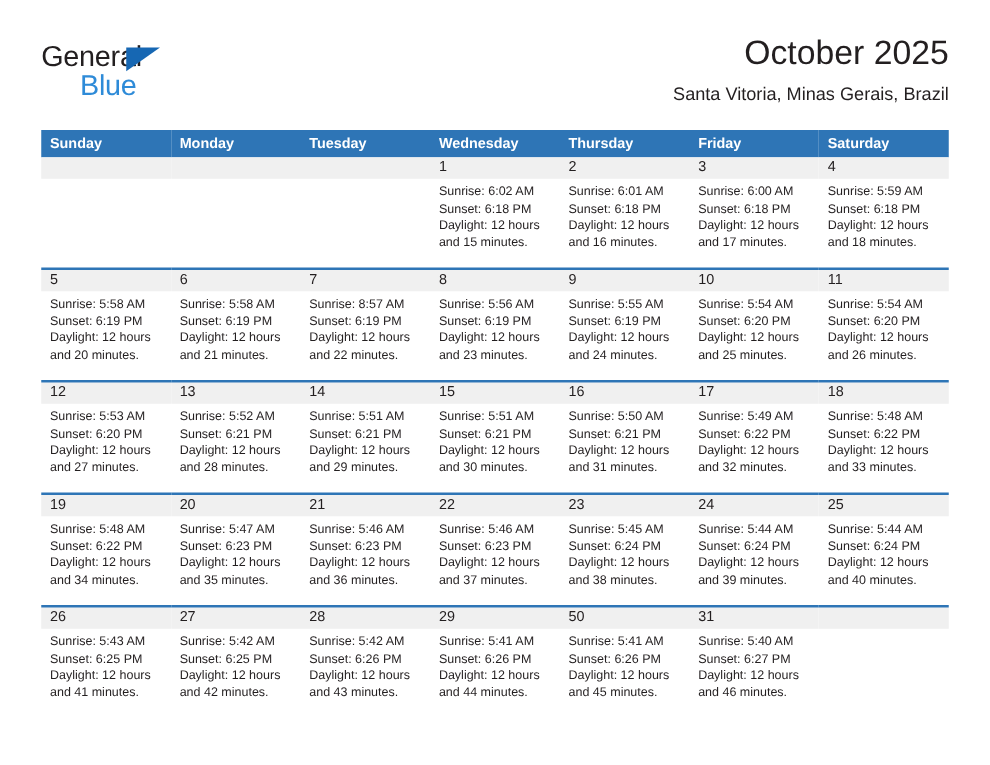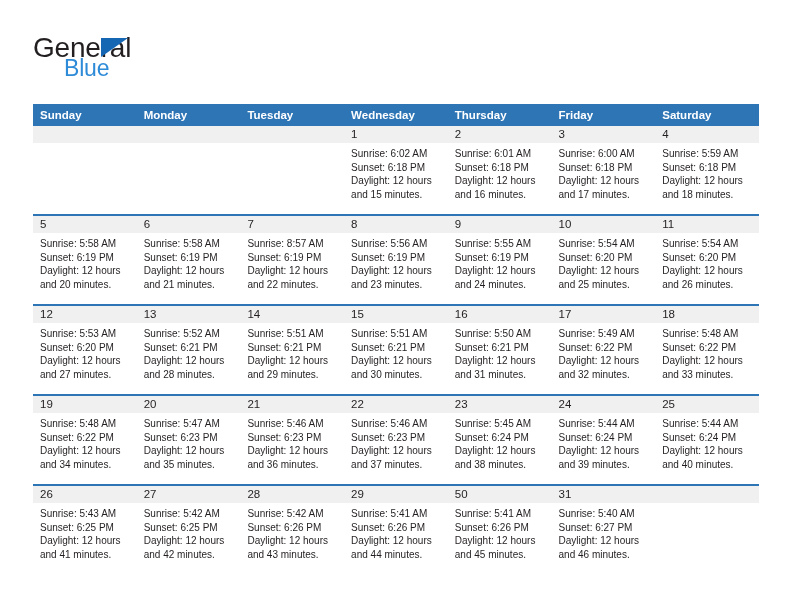--- a/index.html
+++ b/index.html
@@ -35,21 +35,21 @@
     position: absolute;
     left: 0;
     top: 6px;
     width: 140px;
     height: 52px;
   }
   .logo-general {
     position: absolute;
     left: 0;
     top: 0;
-    font-size: 28px;
+    font-size: 23px;
     letter-spacing: -0.2px;
     color: #231f20;
     font-family: "Liberation Sans", sans-serif;
   }
   .logo-triangle {
     position: absolute;
     left: 68px;
     top: 6px;
     width: 0;
     height: 0;
@@ -149,20 +149,22 @@
 
   <div class="header">
 
     <div class="logo">
       <span class="logo-general">General</span>
       <span class="logo-triangle"></span>
       <span class="logo-blue">Blue</span>
     </div>
 
     <div class="title-block">
+      <div class="month-title">October 2025</div>
+      <div class="location-subtitle">Santa Vitoria, Minas Gerais, Brazil</div>
     </div>
 
   </div>
 
   <div class="calendar">
     <table class="cal-table">
       <thead>
         <tr>
           <th>Sunday</th>
           <th>Monday</th>

